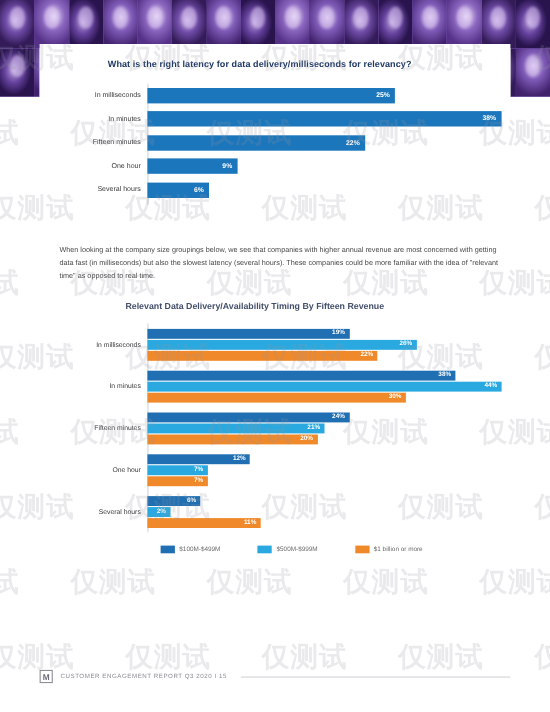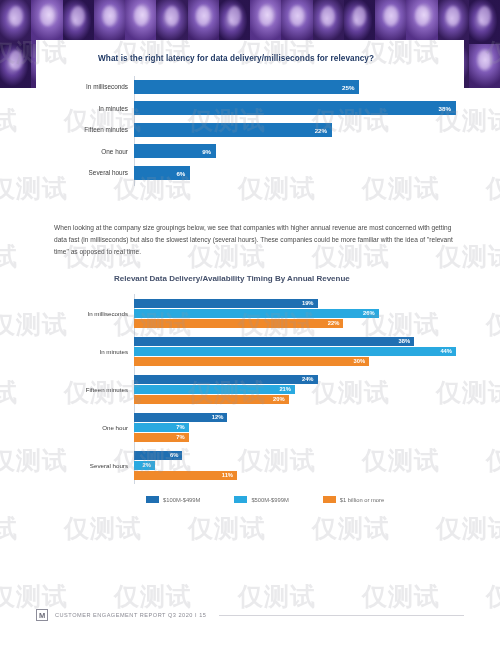--- a/index.html
+++ b/index.html
@@ -236,21 +236,21 @@
             <span class="c1-val">6%</span>
           </div>
         </div>
       </div>
     </div>
   </div>
 
   <p class="body-copy">When looking at the company size groupings below, we see that companies with higher annual revenue are most concerned with getting data fast (in milliseconds) but also the slowest latency (several hours). These companies could be more familiar with the idea of "relevant time" as opposed to real time.</p>
 
   <div class="chart2">
-    <div class="c2-title">Relevant Data Delivery/Availability Timing By Annual Revenue</div>
+    <div class="c2-title">Relevant Data Delivery/Availability Timing By Fifteen Revenue</div>
     <div class="c2-plot">
       <div class="c2-axis"></div>
 
       <div class="c2-group">
         <div class="c2-cat">In milliseconds</div>
         <div class="c2-bars">
           <div class="c2-bar s0" style="width:57%">
               <span class="c2-val">19%</span>
             </div>
           <div class="c2-bar s1" style="width:76%">

